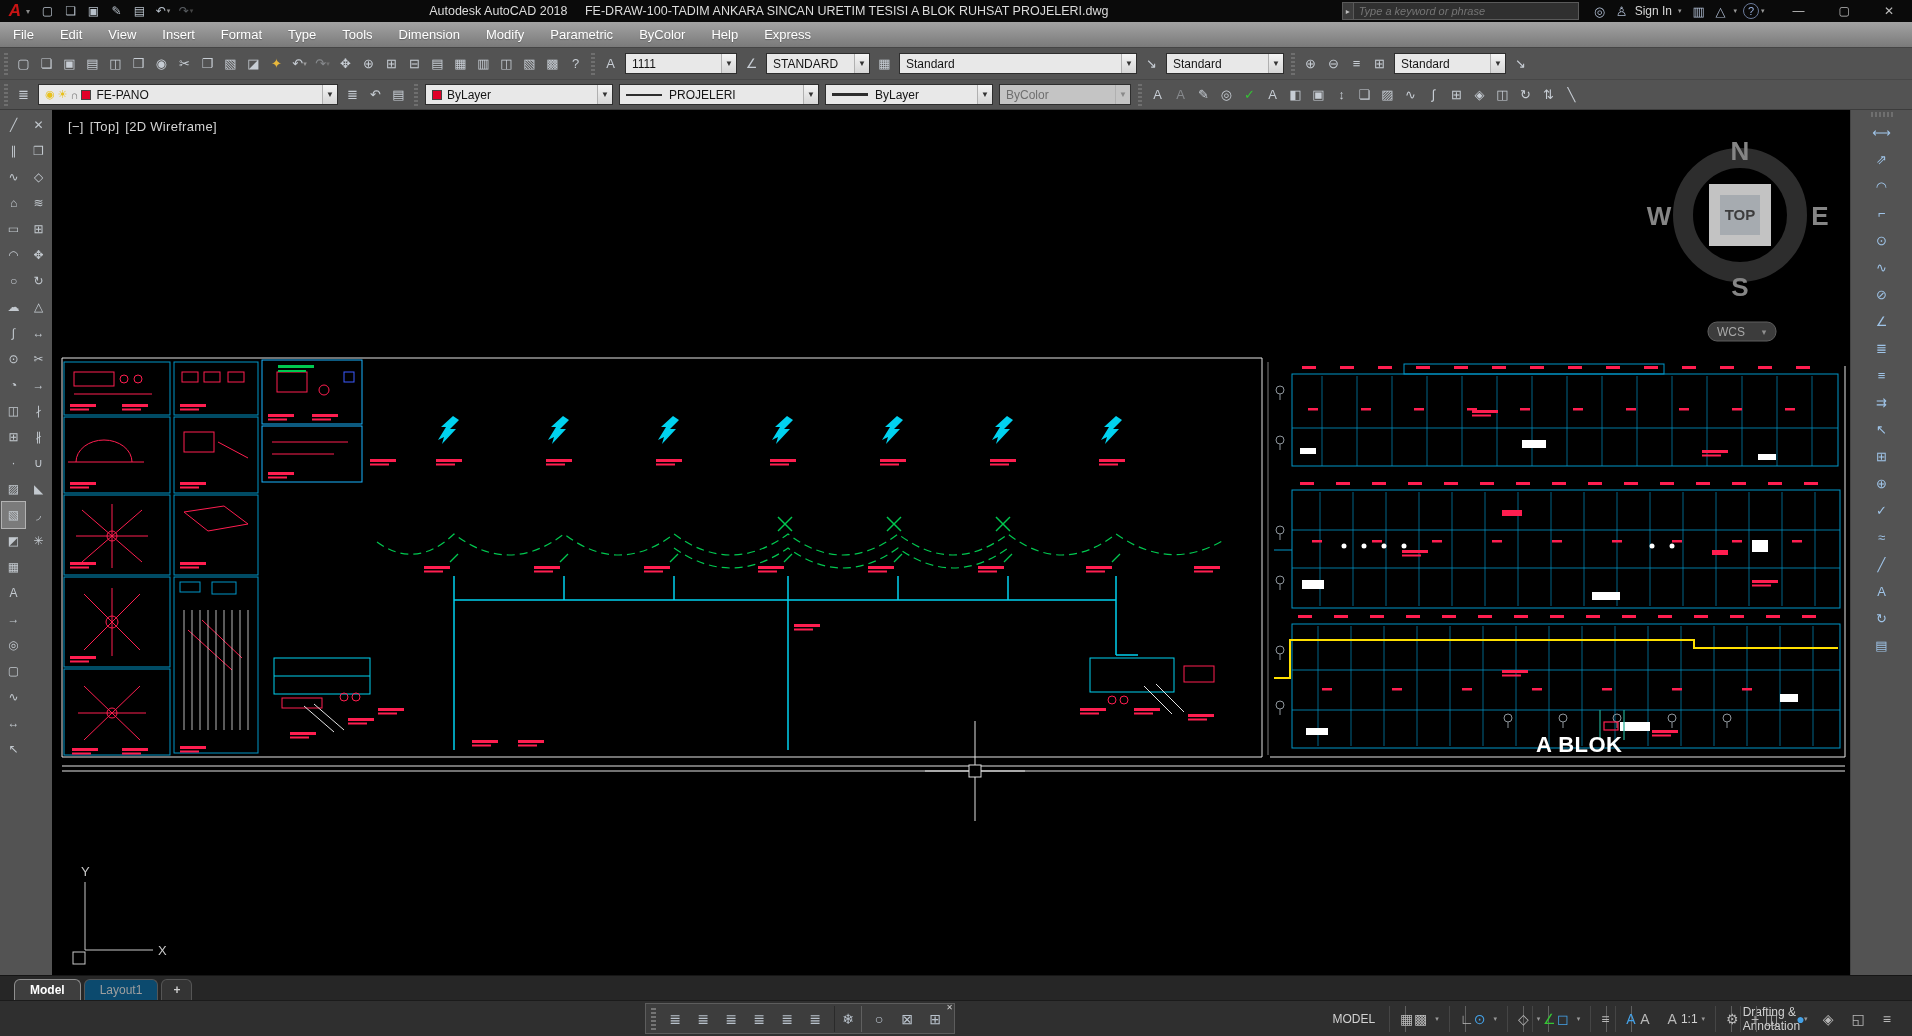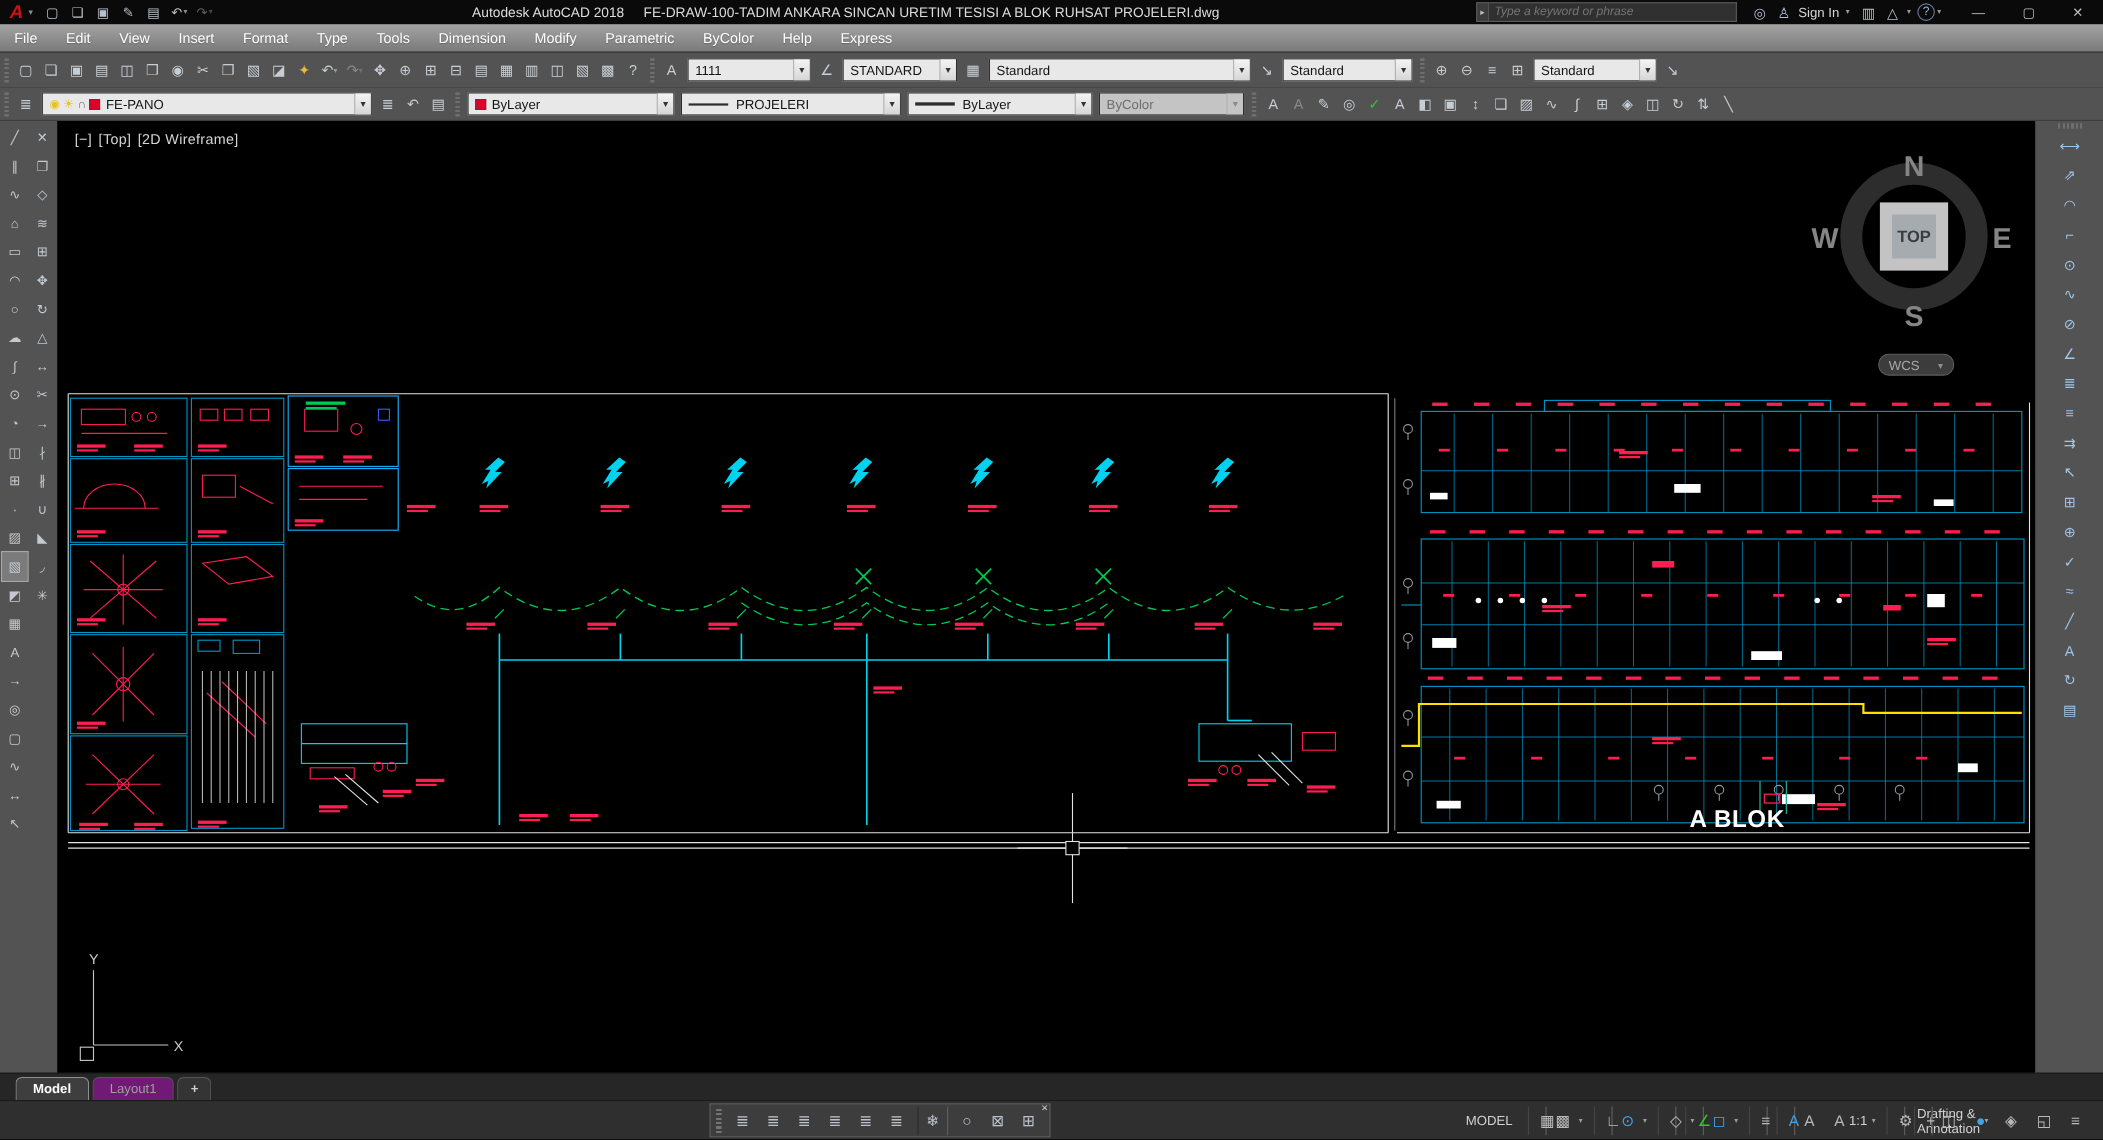--- a/index.html
+++ b/index.html
@@ -99,21 +99,21 @@
   .t-top{fill:#3c3c3c;font:bold 15px "Liberation Sans",sans-serif}
   .t-wcs{fill:#a8a8a8;font:12px "Liberation Sans",sans-serif}
   .t-ucs{fill:#c8c8c8;font:13px "Liberation Sans",sans-serif}
   .t-blok{fill:#ffffff;font:bold 22px "Liberation Sans",sans-serif;letter-spacing:.5px}
   
   .tabsbar{height:25px;background:#262626;display:flex;align-items:flex-end;padding-left:14px;
     border-top:1px solid #151515;}
   .tab{height:21px;padding:0 15px;display:flex;align-items:center;font-size:12px;
     border:1px solid #555;border-bottom:none;border-radius:6px 6px 0 0;margin-right:3px;flex:none;}
   .tab.active{background:#3e3e3e;color:#fff;font-weight:bold;border-color:#8f8f8f;}
-  .tab.inactive{background:#701a75;color:#9f9f9f;text-align:right;}
+  .tab.inactive{background:#0c4a6e;color:#9f9f9f;text-align:right;}
   .tab.addtab{padding:0 11px;background:#343434;color:#cfcfcf;font-weight:bold;}
   
   .statusbar{height:36px;background:var(--statusbar-bg);display:flex;align-items:center;
     position:relative;border-top:1px solid #1b1b1b;}
   .layers-float{position:absolute;left:645px;top:2px;height:31px;background:#3d3d3d;
     border:1px solid #5d5d5d;display:flex;align-items:center;padding:0 5px;}
   .lf-grip{width:5px;height:22px;margin-right:5px;
     background-image:repeating-linear-gradient(#747474 0 2px,transparent 2px 4px);}
   .lf-btn{width:28px;height:26px;display:flex;align-items:center;justify-content:center;
     color:#b9c2cc;font-size:14px;flex:none;}

